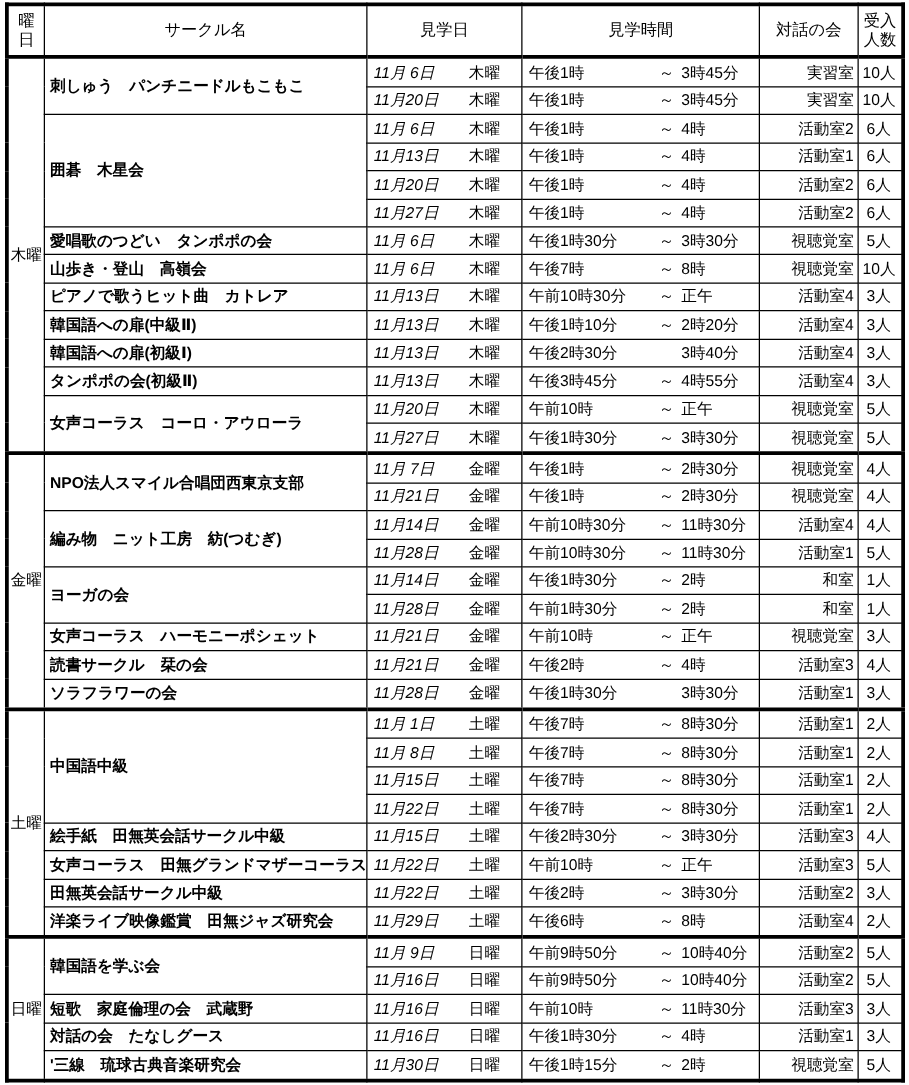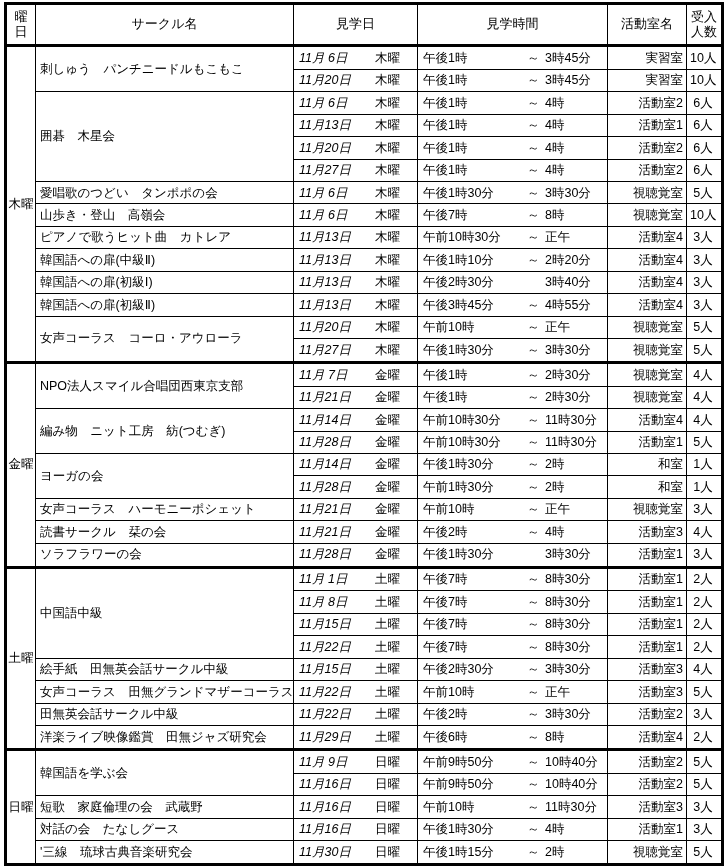--- a/index.html
+++ b/index.html
@@ -22,21 +22,21 @@
     padding:0 3px;overflow:hidden;white-space:nowrap;
     vertical-align:middle;color:#000;background:#fff;
   }
   thead tr{height:42px;}
   thead th{
     font-weight:normal;font-size:13px;text-align:center;
     border-bottom:3px solid #000;white-space:pre-line;
   }
   tbody tr.day-start > td{border-top:3px solid #000;}
   td.day-cell{text-align:center;padding:0 1px;}
-  td.circle-cell{text-align:left;padding-left:4px;}
+  td.circle-cell{text-align:left;padding-left:4px;font-weight:bold;}
   td.date-cell,td.time-cell{padding:0;}
   .cellrow{display:flex;align-items:center;width:100%;}
   .date-text{display:inline-block;width:76px;padding-left:5px;font-style:italic;}
   .dow-text{display:inline-block;}
   .ampm-text{display:inline-block;width:27px;padding-left:3px;text-align:right;}
   .start-text{display:inline-block;width:79px;}
   .tilde-text{display:inline-block;width:18px;}
   .end-text{display:inline-block;flex:1;}
   td.room-cell{text-align:right;padding-left:4px;}
   td.cap-cell{text-align:center;padding-right:5px;}
@@ -53,21 +53,21 @@
         <col class="c-time">
         <col class="c-room">
         <col class="c-cap">
     </colgroup>
     <thead>
       <tr>
         <th>曜日</th>
         <th>サークル名</th>
         <th>見学日</th>
         <th>見学時間</th>
-        <th>活動室名</th>
+        <th>対話の会</th>
         <th>受入
 人数</th>
       </tr>
     </thead>
     <tbody>
         <tr class="day-start">
           <td class="day-cell" rowspan="14">木曜</td>
           <td class="circle-cell" rowspan="2">刺しゅう　パンチニードルもこもこ</td>
           <td class="date-cell">
             <div class="cellrow">
@@ -266,21 +266,21 @@
               <span class="ampm-text">午後</span>
               <span class="start-text">2時30分</span>
               <span class="tilde-text"></span>
               <span class="end-text">3時40分</span>
             </div>
           </td>
           <td class="room-cell">活動室4</td>
           <td class="cap-cell">3人</td>
         </tr>
         <tr>
-          <td class="circle-cell" rowspan="1">韓国語への扉(初級Ⅱ)</td>
+          <td class="circle-cell" rowspan="1">タンポポの会(初級Ⅱ)</td>
           <td class="date-cell">
             <div class="cellrow">
               <span class="date-text">11月13日</span>
               <span class="dow-text">木曜</span>
             </div>
           </td>
           <td class="time-cell">
             <div class="cellrow">
               <span class="ampm-text">午後</span>
               <span class="start-text">3時45分</span>

